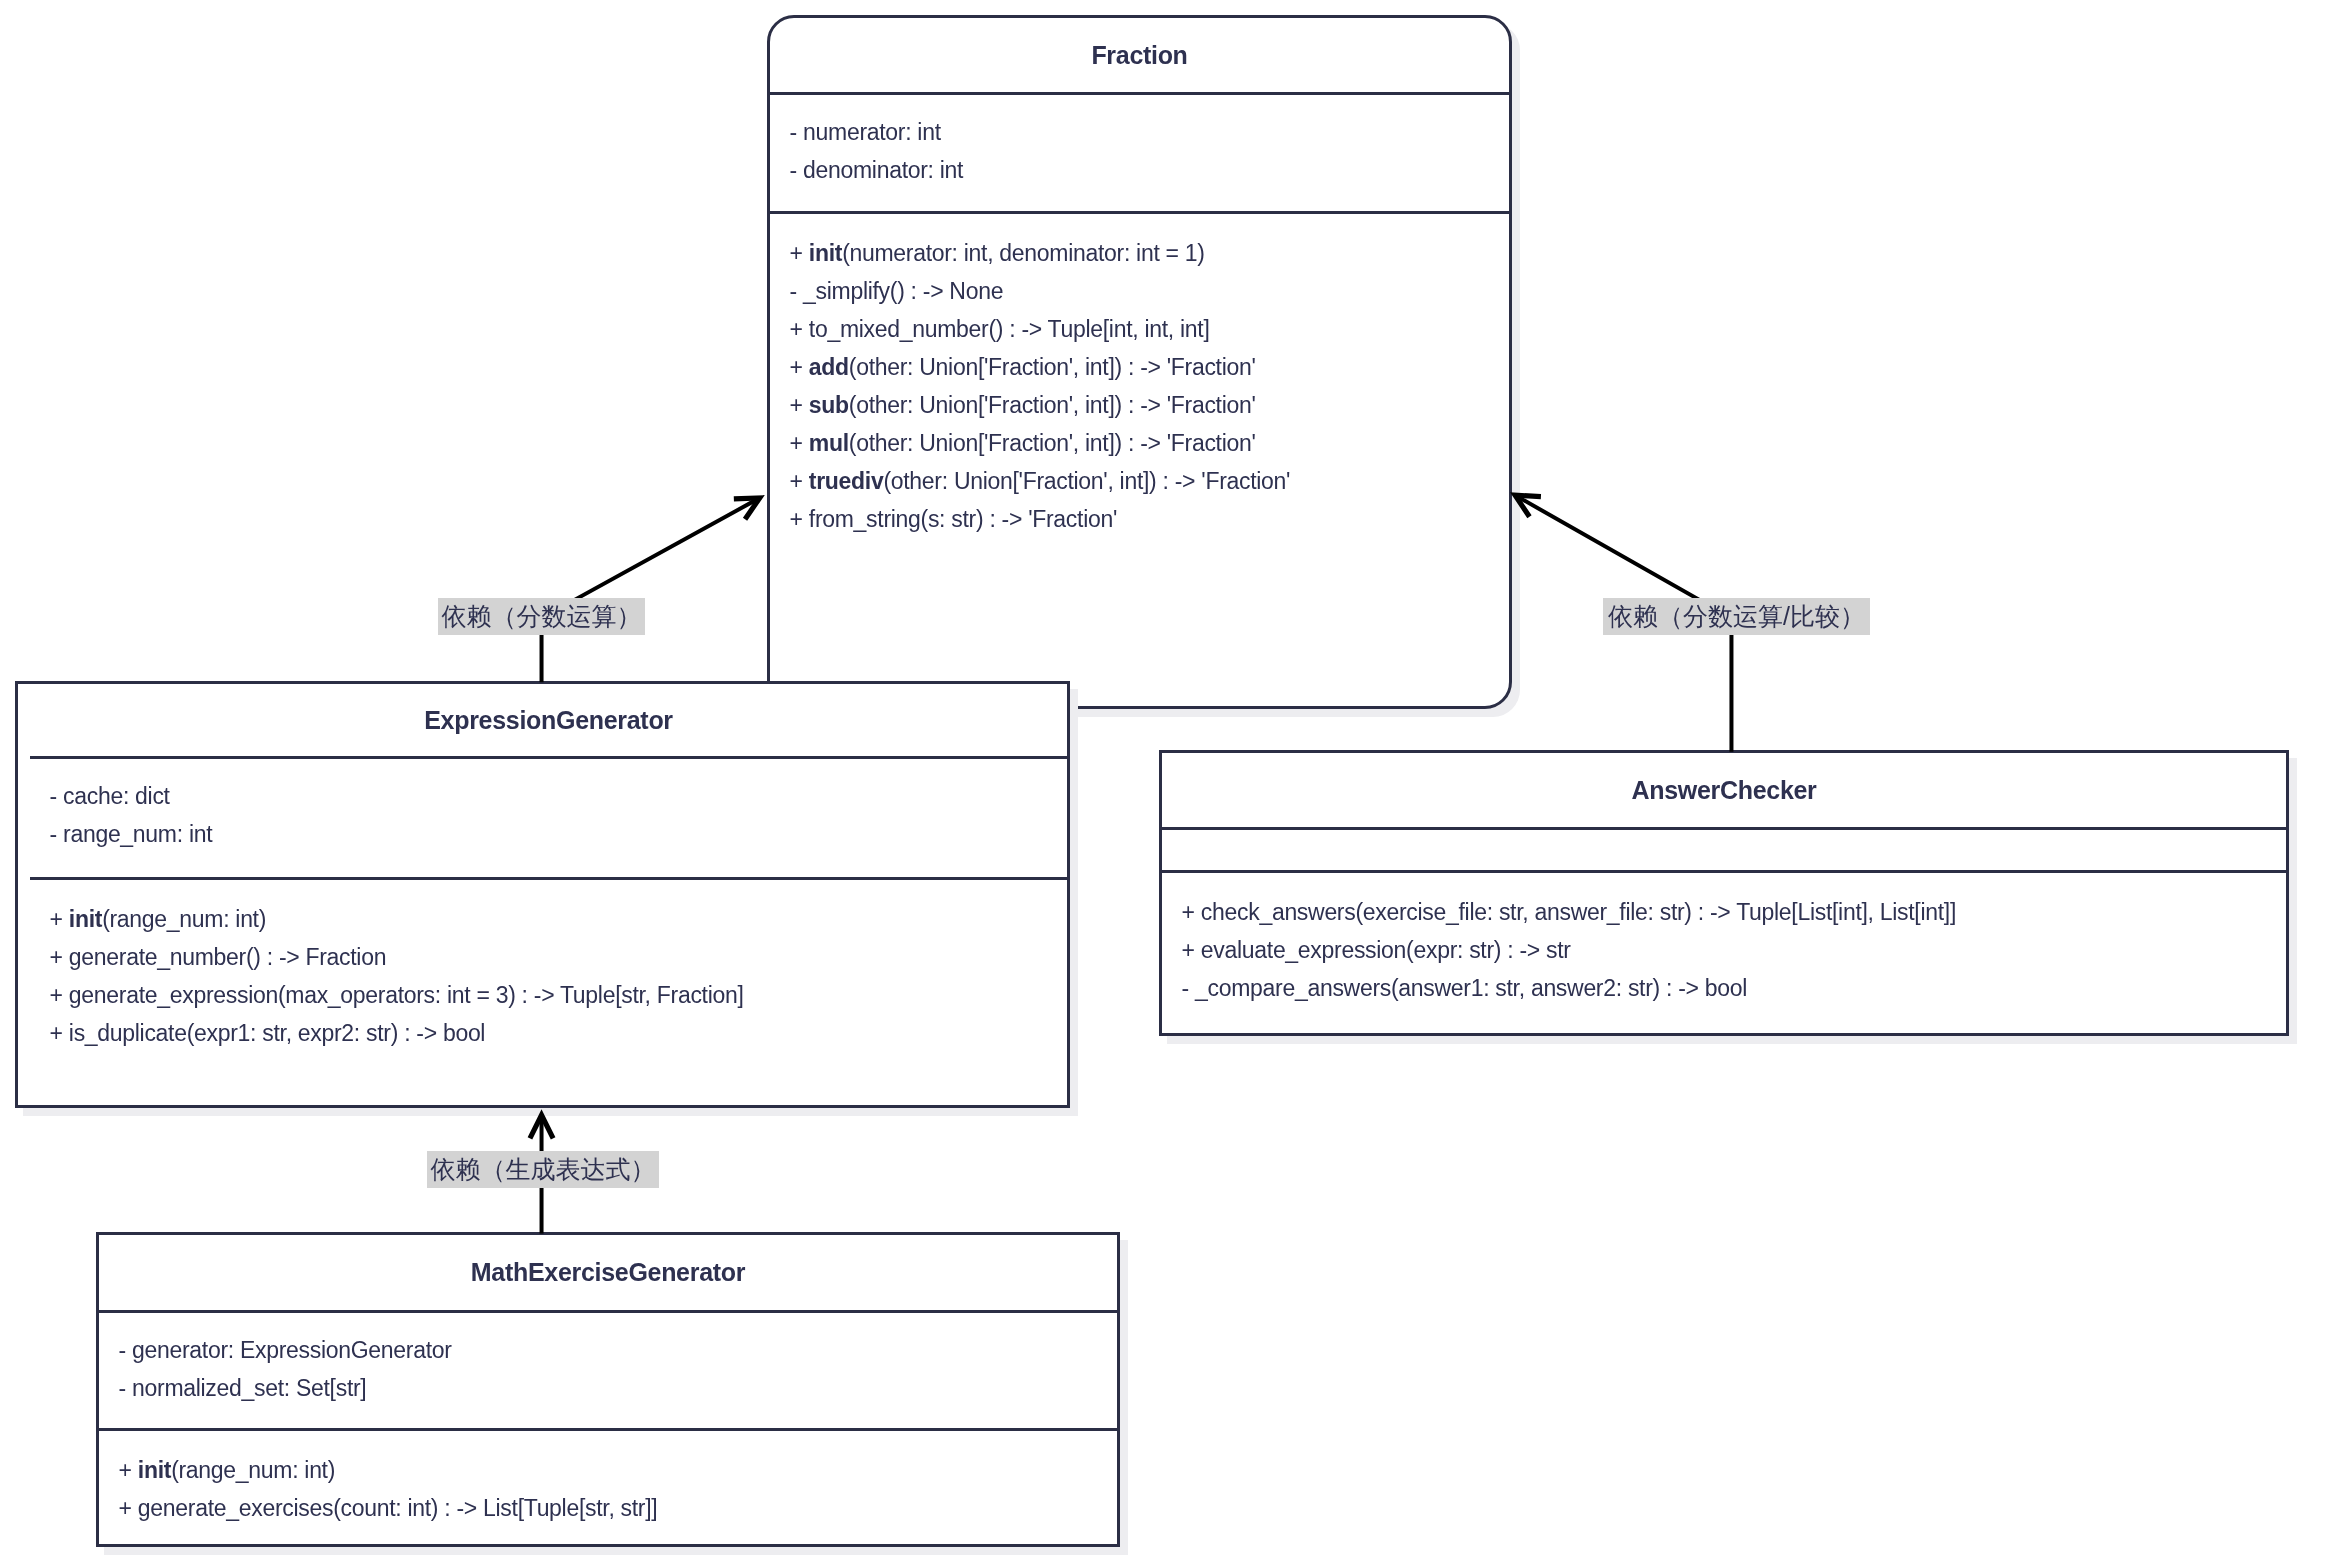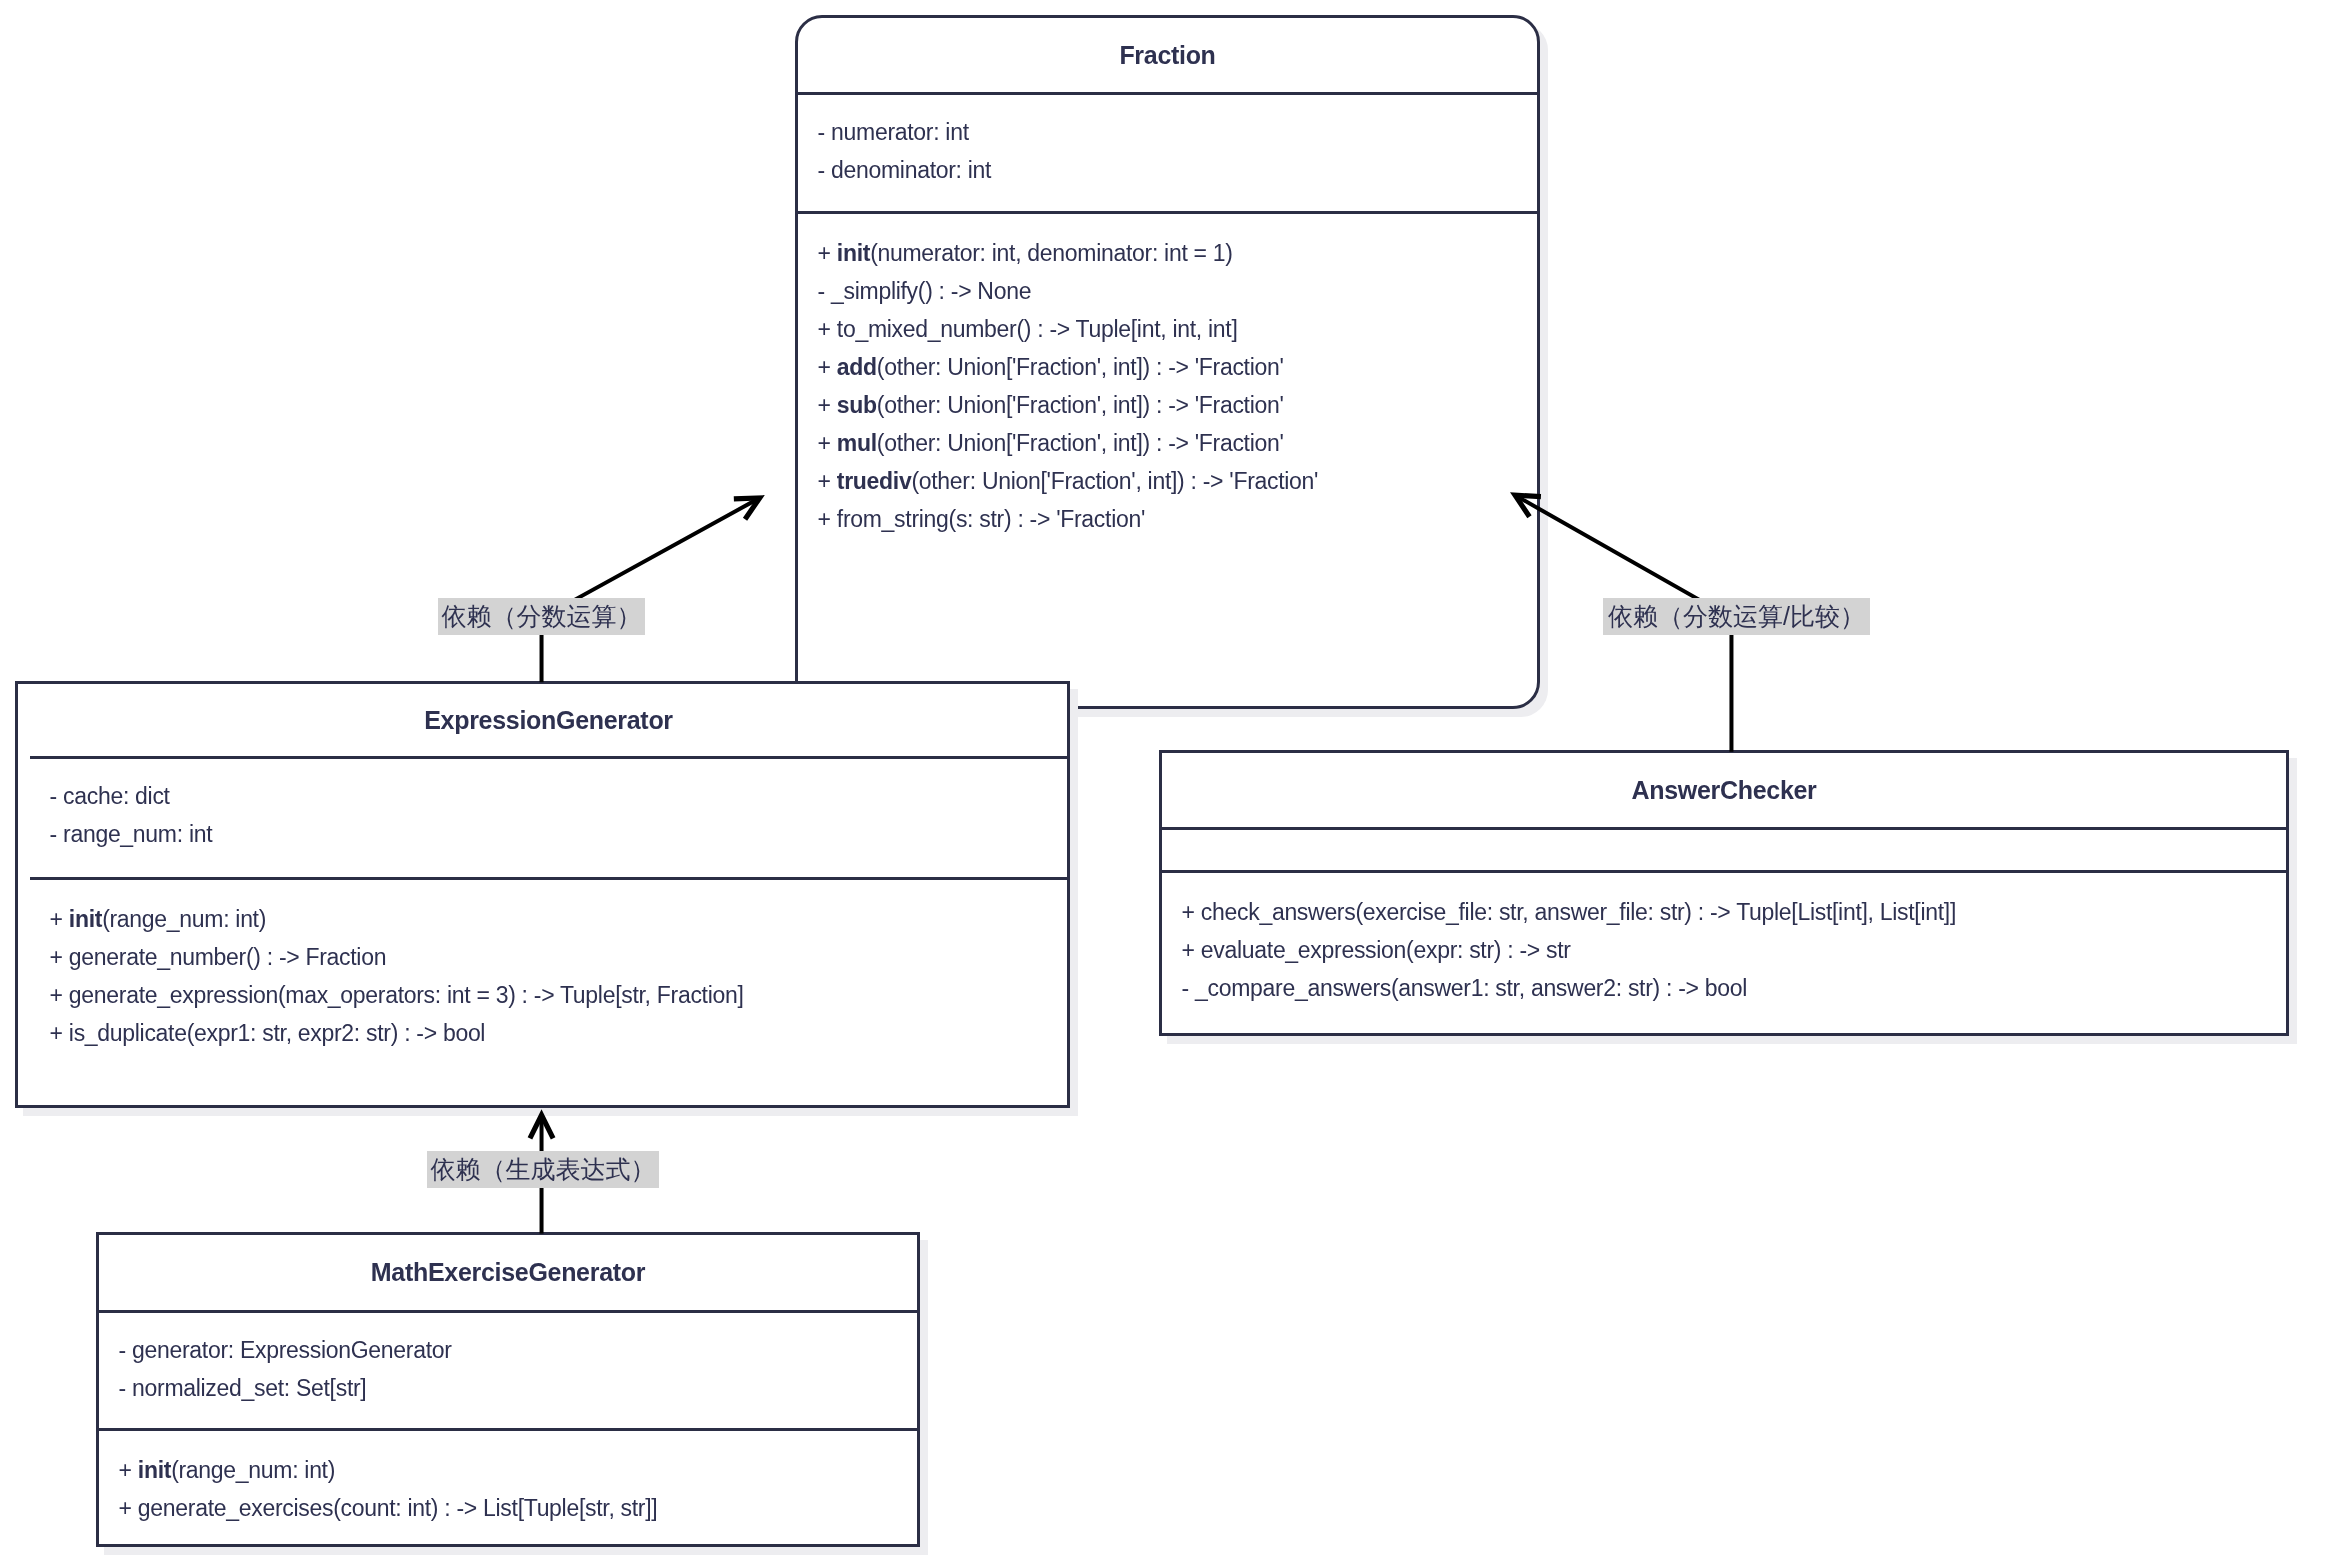--- a/index.html
+++ b/index.html
@@ -50,33 +50,33 @@
     overflow:hidden;
   }
   .row{
     font-size:23px;
     line-height:38px;
     letter-spacing:-0.3px;
     white-space:nowrap;
   }
   .row b{font-weight:700;}
 
-  #class-fraction{left:795px;top:15px;width:745px;height:694px;border-radius:27px;}
+  #class-fraction{left:767px;top:15px;width:745px;height:694px;border-radius:27px;}
   #class-fraction .uml-title{height:77px;}
   #class-fraction .uml-attrs{height:119px;}
 
   #class-exprgen{left:15px;top:681px;width:1055px;height:427px;padding-left:12px;}
   #class-exprgen .uml-title{height:75px;}
   #class-exprgen .uml-attrs{height:121px;}
 
   #class-anschecker{left:1159px;top:750px;width:1130px;height:286px;}
   #class-anschecker .uml-title{height:77px;}
   #class-anschecker .uml-attrs{height:43px;padding:0;}
 
-  #class-mathgen{left:96px;top:1232px;width:824px;height:315px;}
+  #class-mathgen{left:96px;top:1232px;width:1024px;height:315px;}
   #class-mathgen .uml-title{height:78px;}
   #class-mathgen .uml-attrs{height:118px;}
 
   .edges{
     position:absolute;left:0;top:0;
     pointer-events:none;
   }
   .edge-line{
     fill:none;
     stroke:var(--arrow);

